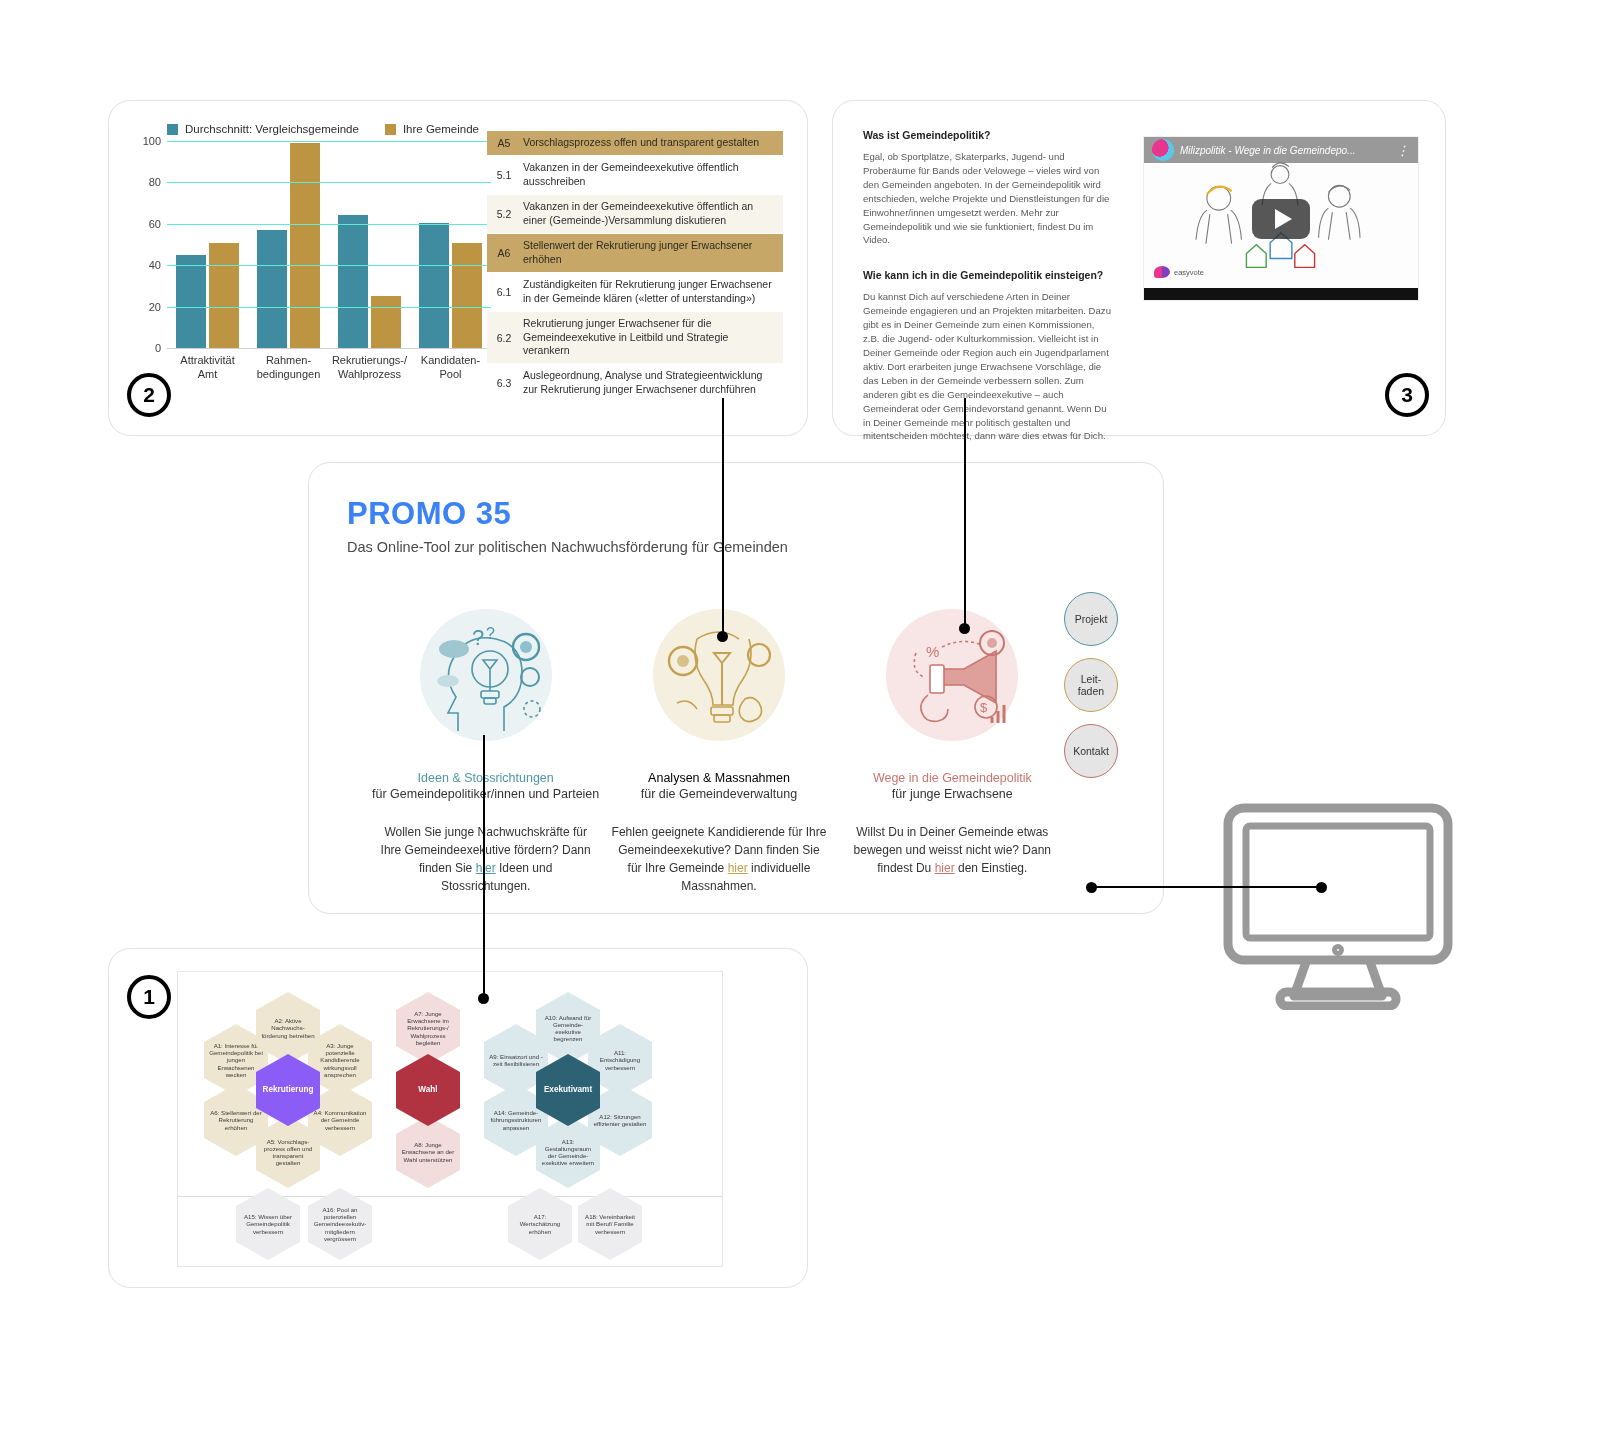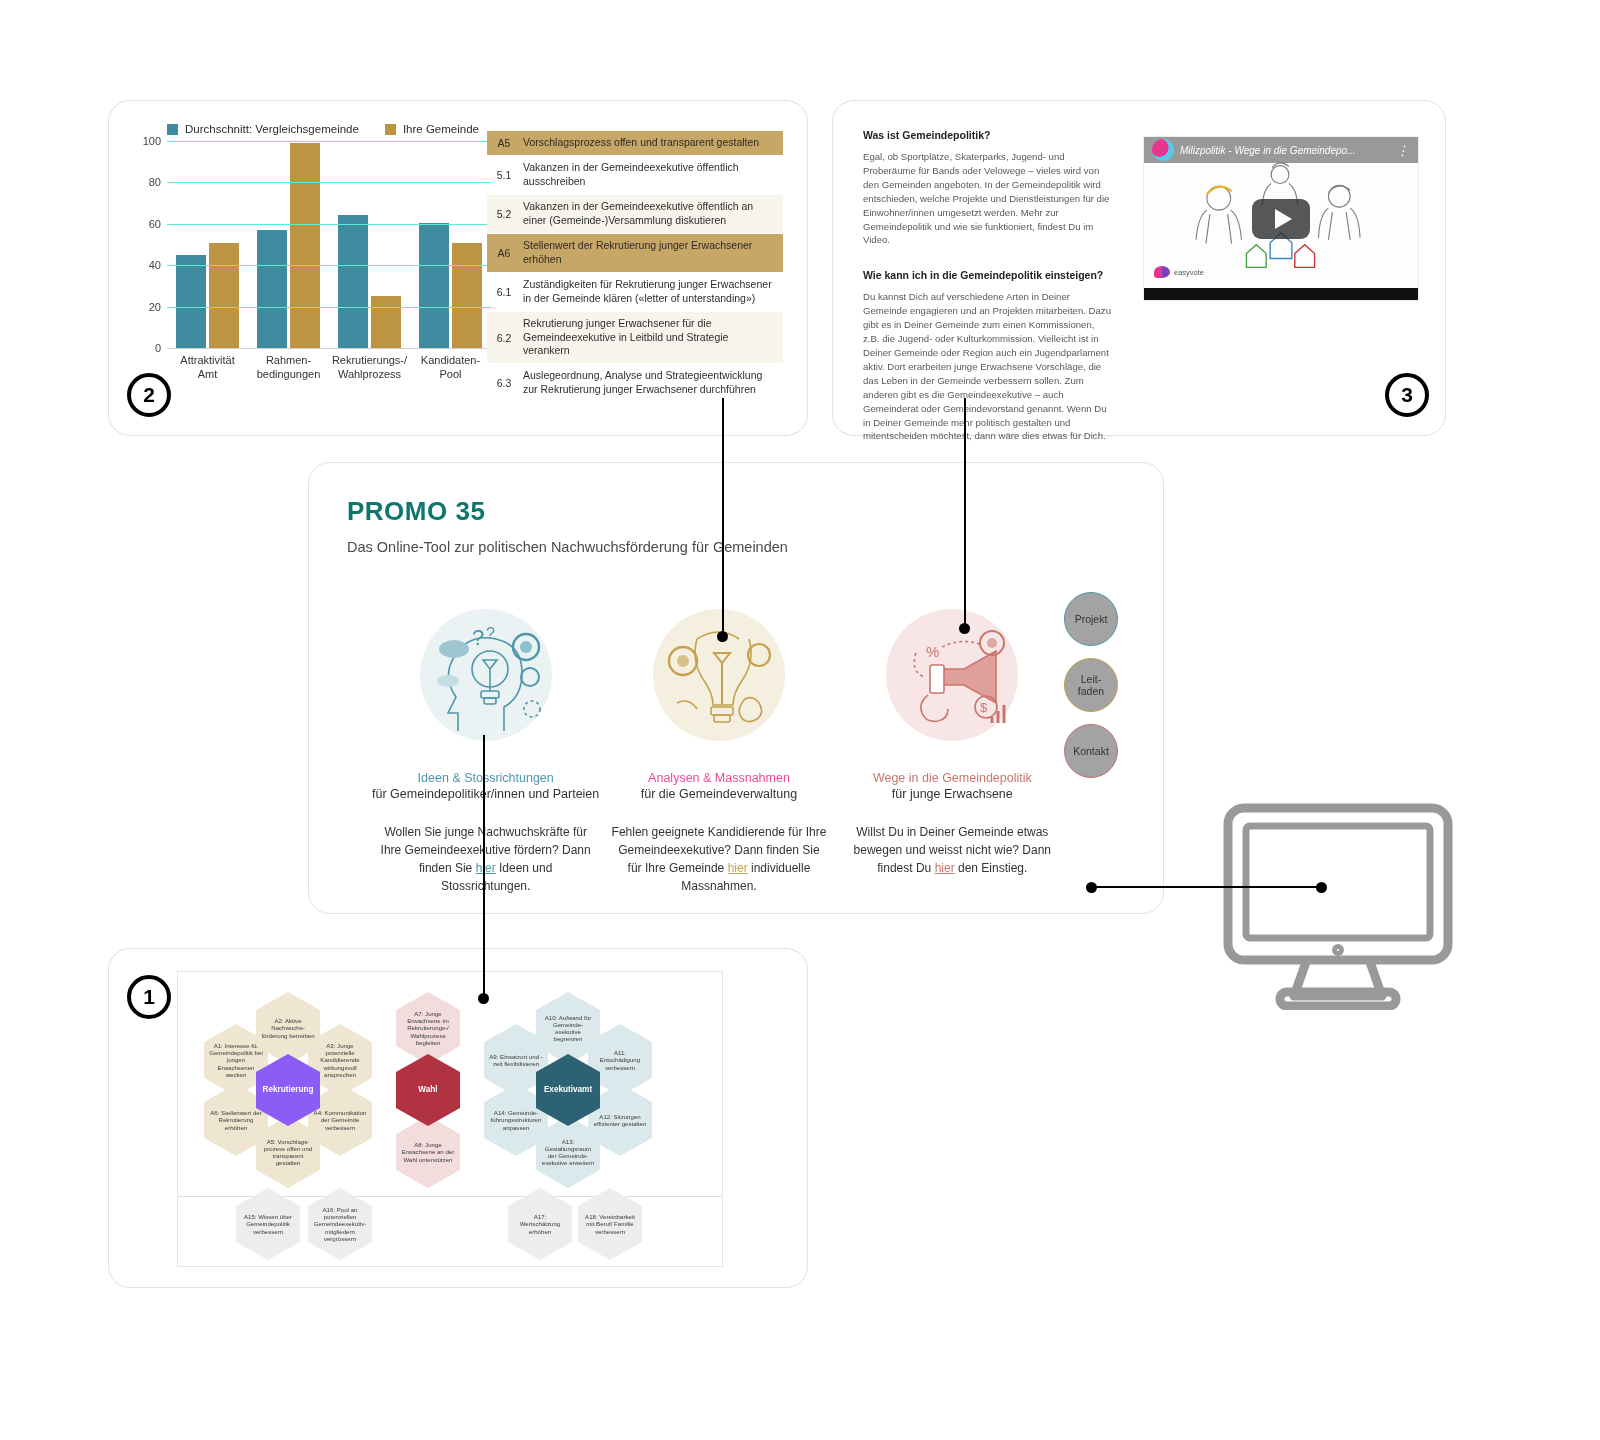--- a/index.html
+++ b/index.html
@@ -102,37 +102,37 @@
     display: flex; align-items: center; justify-content: center;
   }
   .play-tri { width: 0; height: 0; border-left: 17px solid #fff; border-top: 10px solid transparent; border-bottom: 10px solid transparent; margin-left: 4px;}
   .vid-bottombar { position: absolute; left:0; right:0; bottom:0; height: 12px; background: #111; }
   .easyvote { position: absolute; left: 10px; bottom: 22px; display:flex; align-items:center; gap:4px; }
   .ev-dot { width: 16px; height: 12px; border-radius: 50% 50% 50% 20%; background: linear-gradient(90deg,#e8368f 0 50%, #7f3fbf 50% 100%); }
   .ev-text { font-size: 7.5px; color: #555; }
 
   
   #panelMain { left: 308px; top: 462px; width: 856px; height: 452px; }
-  .promo-title { position: absolute; left: 38px; top: 33px; font-size: 26px; font-weight: bold; color: #0f766e; letter-spacing: .5px; }
+  .promo-title { position: absolute; left: 38px; top: 33px; font-size: 31px; font-weight: bold; color: #3b82f6; letter-spacing: .5px; }
   .promo-sub { position: absolute; left: 38px; top: 76px; font-size: 14.5px; color: #4a4a4a; }
 
   .cols { position: absolute; left: 60px; top: 140px; width: 700px; display: flex; }
   .col { flex: 1; display: flex; flex-direction: column; align-items: center; }
   .circ { width: 144px; height: 144px; border-radius: 50%; position: relative; }
   .col-h1 { margin-top: 24px; font-size: 12.5px; }
   .col-h2 { font-size: 12.5px; color: #333; margin-top: 2px; }
   .col-p { margin-top: 22px; font-size: 12px; color: #333; line-height: 1.5; text-align: center; width: 215px;}
   .lnk { text-decoration: underline; }
 
   .side-circles { position: absolute; left: 1064px; top: 592px; display: flex; flex-direction: column; gap: 12px; z-index: 30;}
   .scirc {
     width: 54px; height: 54px; border-radius: 50%;
     display: flex; align-items: center; justify-content: center;
     font-size: 10.5px; color: #333; text-align: center; line-height: 1.15;
-    background: #a3a3a3;
+    background: #e5e5e5;
   }
 
   
   #panel1 { left: 108px; top: 948px; width: 700px; height: 340px; }
   .hexcanvas {
     position: absolute; left: 68px; top: 22px; width: 546px; height: 296px;
     border: 1px solid #e6e6e6; background: #fff; overflow: hidden;
   }
   .hex {
     position: absolute;
@@ -366,21 +366,21 @@
       <rect x="64" y="104" width="22" height="8" rx="2"></rect>
       <rect x="67" y="112" width="16" height="7" rx="2"></rect>
       <path d="M75 60 l-8 -10 h16z M75 60 v42" stroke-width="2"></path>
       <circle cx="36" cy="58" r="14" stroke-width="2.4"></circle>
       <circle cx="36" cy="58" r="6" fill="#d8c089" stroke="none"></circle>
       <circle cx="112" cy="52" r="11" stroke-width="2.2"></circle>
       <path d="M98 96 q8 -4 14 4 q6 10 -2 16 q-10 6 -16 -2 q-5 -8 4 -18z"></path>
       <path d="M30 100 q12 -6 20 6"></path>
     </g>
             </svg></div>
-          <div class="col-h1" style="color: #ec4899;">Analysen &amp; Massnahmen</div>
+          <div class="col-h1" style="color: #000000;">Analysen &amp; Massnahmen</div>
           <div class="col-h2">für die Gemeindeverwaltung</div>
           <div class="col-p">Fehlen geeignete Kandidierende für Ihre Gemeindeexekutive? Dann finden Sie für Ihre Gemeinde <span class="lnk" style="color: rgb(196, 161, 78);">hier</span> individuelle Massnahmen.</div>
         </div>
         <div class="col">
           <div class="circ"><svg viewBox="0 0 144 144">
     <circle cx="72" cy="72" r="66" fill="#f7e6e5"></circle>
     <g fill="none" stroke="#c9766f" stroke-width="1.6">
       <path d="M60 66 h24 l32 -18 v52 l-32 -18 h-24z" fill="#dfa09b" stroke="#c9766f"></path>
       <rect x="50" y="62" width="14" height="28" rx="2" fill="#fff"></rect>
       <path d="M48 92 q-10 8 -6 18 q4 10 16 8 q10 -2 10 -12"></path>

